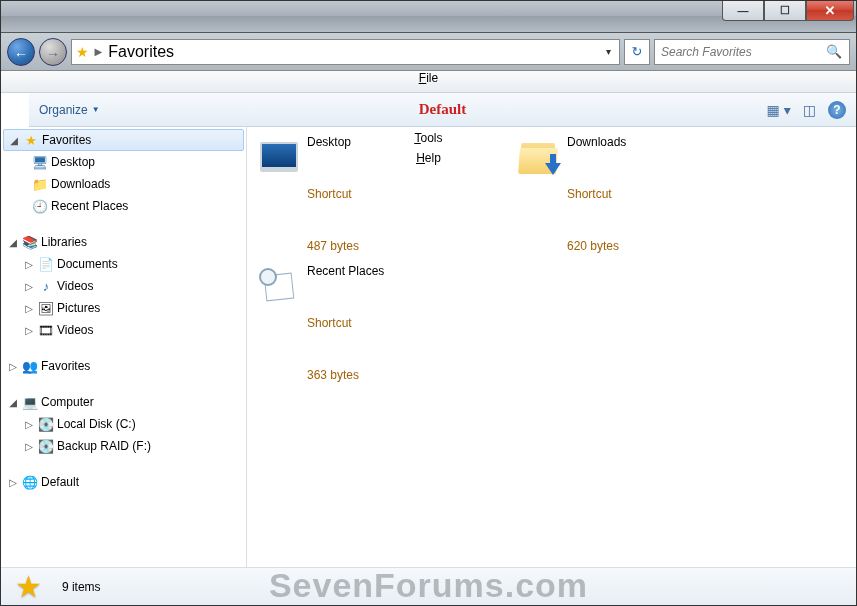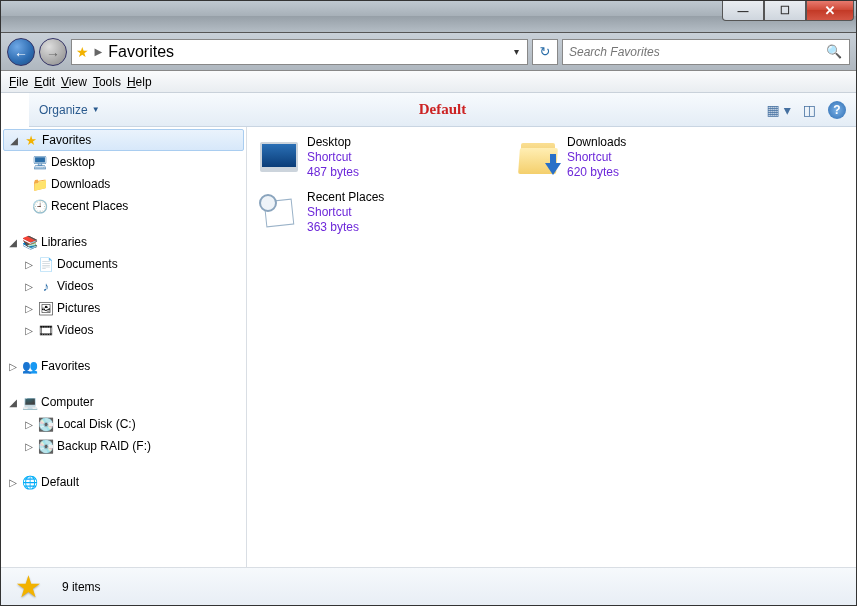--- a/index.html
+++ b/index.html
@@ -16,26 +16,26 @@
 
   
   .navbar { height: 38px; background: linear-gradient(#c8d0d8,#afb7bf); border-bottom:1px solid #888; display:flex; align-items:center; padding:0 6px; gap:4px;}
   .navcircle { width:28px; height:28px; border-radius:50%; background: radial-gradient(circle at 35% 30%, #6fa8e6, #2c6bb0 60%, #234f80); border:1px solid #336; display:flex; align-items:center; justify-content:center; color:#fff; font-size:14px;}
   .navcircle.fwd { background: radial-gradient(circle at 35% 30%, #ddd, #aaa 60%, #888); color:#666;}
   .addressbar { flex:1; height:26px; background:#fff; border:1px solid #888; display:flex; align-items:center; padding:0 4px; gap:6px;}
   .addr-star { color:#f2b200; font-size:14px;}
   .addr-sep { color:#666; font-size:10px;}
   .addr-drop { margin-left:auto; padding:0 4px; color:#333; font-size:10px;}
   .refresh { width:26px; height:26px; border:1px solid #888; background:#fff; display:flex; align-items:center; justify-content:center; color:#2a6da8; font-size:13px;}
-  .searchbox { width:288px; height:26px; border:1px solid #888; background:#fff; display:flex; align-items:center; padding:0 6px;}
+  .searchbox { width:196px; height:26px; border:1px solid #888; background:#fff; display:flex; align-items:center; padding:0 6px;}
   .searchbox input { border:none; outline:none; flex:1; font-size:12px; font-style:italic; color:#888;}
   .searchicon { color:#5a7da0; font-size:13px;}
 
   
-  .menubar { height:22px; background:linear-gradient(#fafbfc,#e9edf1); border-bottom:1px solid #c9d1da; display:flex; align-items:center; padding:0 8px; gap:6px; font-size:12px;}
+  .menubar { height:22px; background:linear-gradient(#fafbfc,#e9edf1); border-bottom:1px solid #c9d1da; display:flex; align-items:center; padding:0 8px; gap:6px; font-size:12px;flex-direction:column;}
   .menubar span { text-decoration:underline; text-decoration-color: transparent; }
   .menubar .m::first-letter { text-decoration:underline; }
 
   
   .toolbar { height:34px; background:linear-gradient(#f7fafd,#e4edf6); border-bottom:1px solid #c9d5e2; display:flex; align-items:center; padding:0 10px; position:relative;margin-left:28px;}
   .org { color:#2a5a8e; font-size:12px; display:flex; align-items:center; gap:4px;}
   .org .drop { font-size:8px;}
   .default-label { position:absolute; left:50%; transform:translateX(-50%); color:#cc2222; font-weight:bold; font-size:15px; font-family: Georgia, 'Times New Roman', serif;}
   .tool-right { margin-left:auto; display:flex; align-items:center; gap:12px; color:#4570a0;}
   .tool-right .ic { font-size:14px;}
@@ -53,21 +53,21 @@
   .spacer { height:14px;}
   .ystar { color:#f2b200;}
   .blue { color:#2a6da8;}
 
   
   .content { flex:1; padding:8px 10px; position:relative;}
   .itemgrid { display:flex; flex-wrap:wrap; gap:10px 30px;}
   .fitem { display:flex; width:230px; gap:6px;}
   .ficon { width:44px; height:44px; display:flex; align-items:center; justify-content:center; font-size:32px;}
   .ftext { font-size:12px; line-height:15px;}
-  .ftext .sub { color:#6d28d9;}
+  .ftext .sub { color:#a16207;margin-top:37px;}
   .desktop-ico { width:38px; height:30px; background:linear-gradient(#2a6fb5,#0b3d78); border:2px solid #ccd4dc; border-bottom:5px solid #ccd4dc; border-radius:2px;}
   .folder-ico { position:relative; width:40px; height:34px;}
   .folder-back { position:absolute; top:3px; left:2px; width:34px; height:28px; background:linear-gradient(#fadf93,#e9bb4f); border-radius:2px;}
   .folder-front { position:absolute; top:8px; left:0; width:38px; height:26px; background:linear-gradient(#ffeeb3,#f4cf6c); border-radius:2px; transform:skewX(-4deg);}
   .dl-arrow { position:absolute; right:-2px; bottom:-1px; width:0; height:0; border-left:8px solid transparent; border-right:8px solid transparent; border-top:12px solid #2970c8;}
   .dl-stem { position:absolute; right:3px; bottom:10px; width:6px; height:10px; background:#2970c8;}
   .recent-ico { width:40px; height:36px; position:relative;}
   .recent-ico .sheet { position:absolute; left:6px; top:6px; width:28px; height:26px; background:#fff; border:1px solid #9ab2c8; transform:rotate(-6deg);}
   .recent-ico .clock { position:absolute; left:0; top:0; width:18px; height:18px; border-radius:50%; background:#eef3f8; border:2px solid #8aa4bd;}
 
@@ -245,15 +245,16 @@
             <div class="sub">363 bytes</div>
           </div>
         </div>
       </div>
     </div>
   </div>
 
   <div class="statusbar">
     <span class="bigstar">★</span>
     <span>9 items</span>
+    <div class="watermark">SevenForums.com</div>
   </div>
 
 </div>
 
 </body></html>

